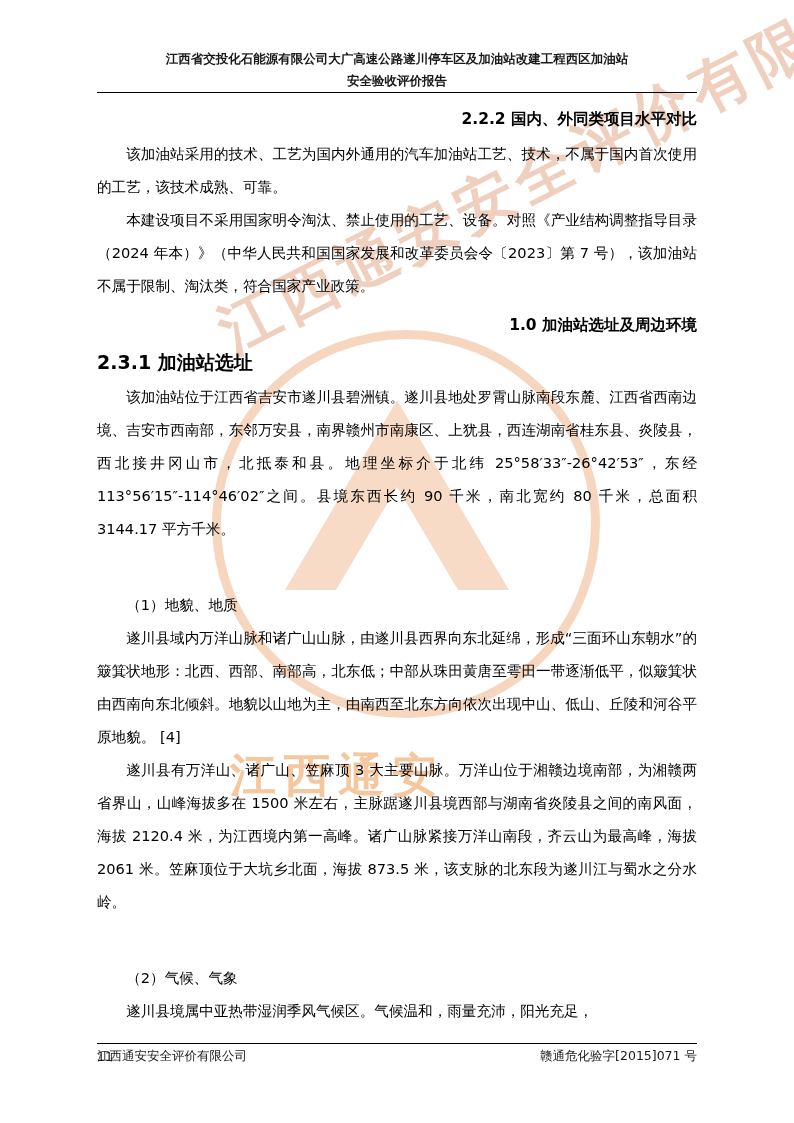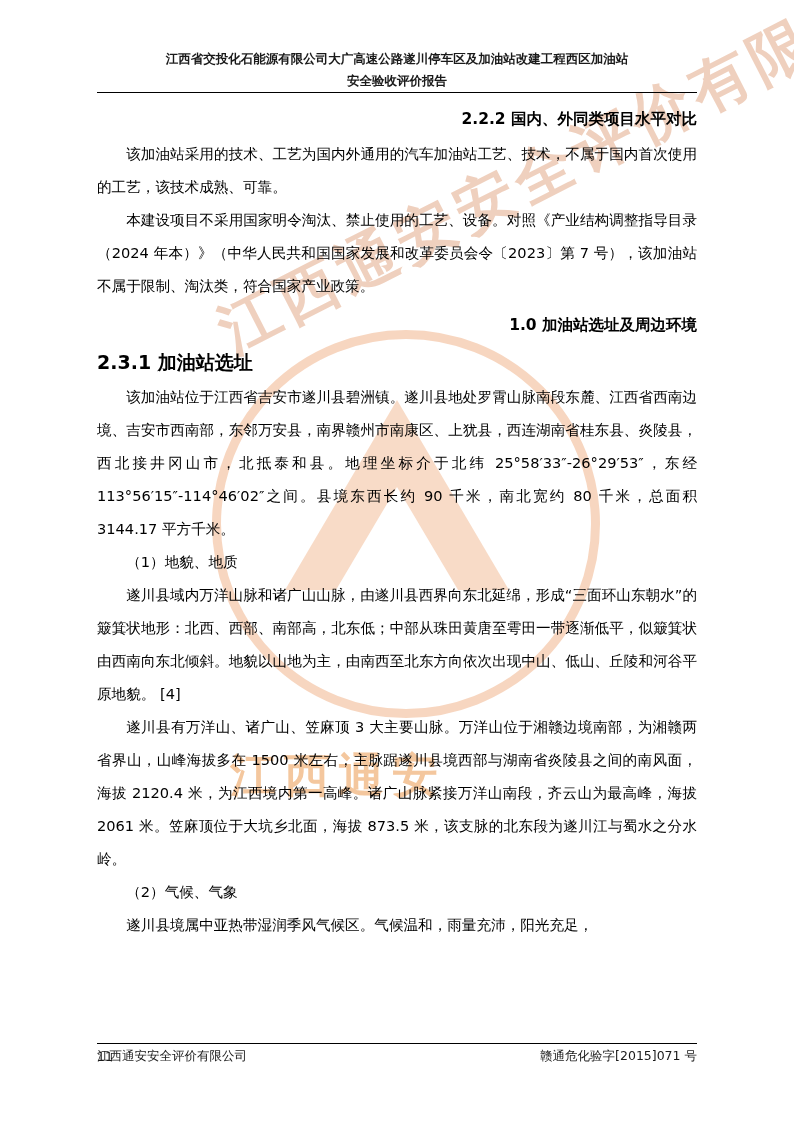--- a/index.html
+++ b/index.html
@@ -137,20 +137,21 @@
     line-height: 33px;
     margin: 0;
     color: #000;
     text-align: justify;
     text-justify: inter-ideograph;
     text-indent: 2em;
     font-family: "DejaVu Sans", sans-serif;
   }
   p.noindent {
     text-indent: 2em;
+    margin-top: 43px;
   }
 
   .footer-rule {
     position: absolute;
     left: 97px;
     top: 1043px;
     width: 600px;
     height: 1px;
     background: #000000;
   }
@@ -196,21 +197,21 @@
 
     <div class="body-area">
 
       <h2 class="sec">2.2.2 国内、外同类项目水平对比</h2>
       <p class="para">该加油站采用的技术、工艺为国内外通用的汽车加油站工艺、技术，不属于国内首次使用的工艺，该技术成熟、可靠。</p>
       <p class="para">本建设项目不采用国家明令淘汰、禁止使用的工艺、设备。对照《产业结构调整指导目录（2024 年本）》（中华人民共和国国家发展和改革委员会令〔2023〕第 7 号），该加油站不属于限制、淘汰类，符合国家产业政策。</p>
 
       <h2 class="sec">1.0  加油站选址及周边环境</h2>
       <h3 class="sub">2.3.1  加油站选址</h3>
 
-      <p class="para">该加油站位于江西省吉安市遂川县碧洲镇。遂川县地处罗霄山脉南段东麓、江西省西南边境、吉安市西南部，东邻万安县，南界赣州市南康区、上犹县，西连湖南省桂东县、炎陵县，西北接井冈山市，北抵泰和县。地理坐标介于北纬 25°58′33″-26°29′53″，东经 113°56′15″-114°46′02″之间。县境东西长约 90 千米，南北宽约 80 千米，总面积 3144.17 平方千米。</p>
+      <p class="para">该加油站位于江西省吉安市遂川县碧洲镇。遂川县地处罗霄山脉南段东麓、江西省西南边境、吉安市西南部，东邻万安县，南界赣州市南康区、上犹县，西连湖南省桂东县、炎陵县，西北接井冈山市，北抵泰和县。地理坐标介于北纬 25°58′33″-26°42′53″，东经 113°56′15″-114°46′02″之间。县境东西长约 90 千米，南北宽约 80 千米，总面积 3144.17 平方千米。</p>
       <p class="para noindent">（1）地貌、地质</p>
       <p class="para">遂川县域内万洋山脉和诸广山山脉，由遂川县西界向东北延绵，形成“三面环山东朝水”的簸箕状地形：北西、西部、南部高，北东低；中部从珠田黄唐至雩田一带逐渐低平，似簸箕状由西南向东北倾斜。地貌以山地为主，由南西至北东方向依次出现中山、低山、丘陵和河谷平原地貌。  [4]</p>
       <p class="para">遂川县有万洋山、诸广山、笠麻顶 3 大主要山脉。万洋山位于湘赣边境南部，为湘赣两省界山，山峰海拔多在 1500 米左右，主脉踞遂川县境西部与湖南省炎陵县之间的南风面，海拔 2120.4 米，为江西境内第一高峰。诸广山脉紧接万洋山南段，齐云山为最高峰，海拔 2061 米。笠麻顶位于大坑乡北面，海拔 873.5 米，该支脉的北东段为遂川江与蜀水之分水岭。</p>
       <p class="para noindent">（2）气候、气象</p>
       <p class="para">遂川县境属中亚热带湿润季风气候区。气候温和，雨量充沛，阳光充足，</p>
 
     </div>
 
     <div class="footer-rule"></div>
     <div class="footer">

